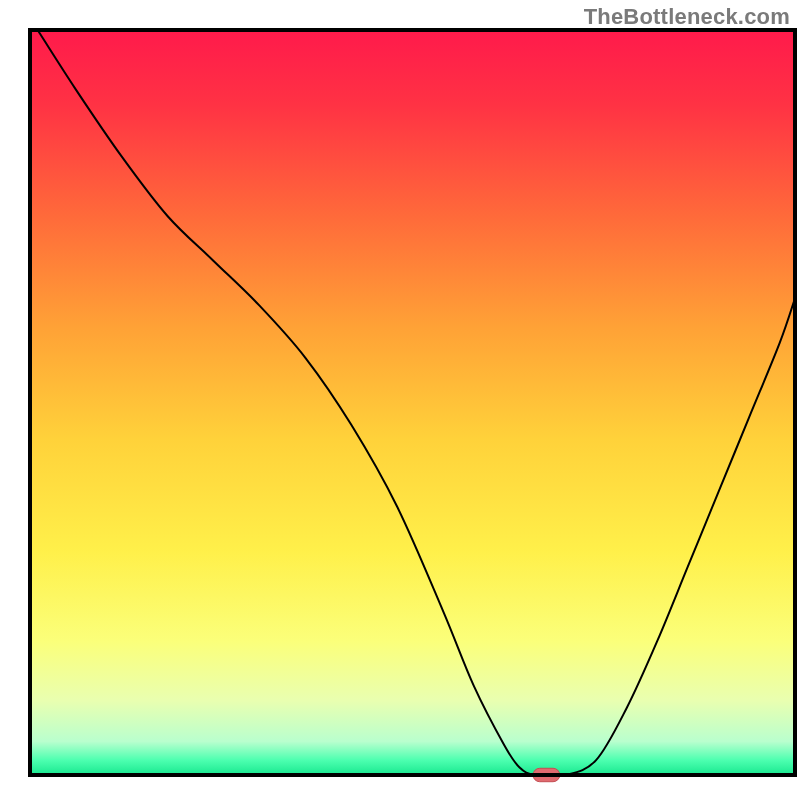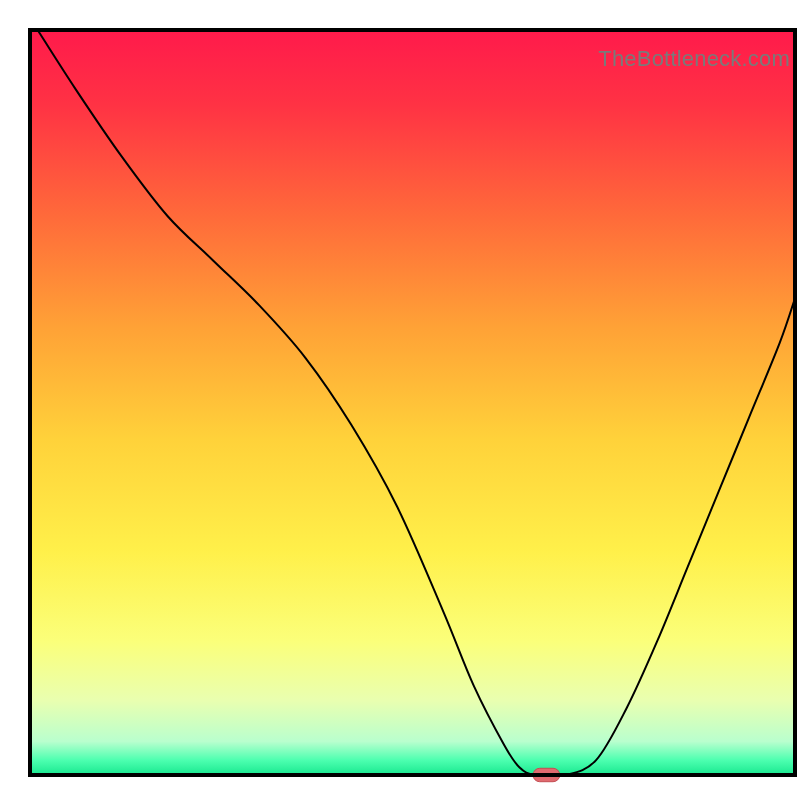--- a/index.html
+++ b/index.html
@@ -14,24 +14,23 @@
     position: relative;
     width: 800px;
     height: 800px;
   }
   .watermark {
     position: absolute;
     top: 4px;
     right: 10px;
     font-size: 22px;
     color: #7a7a7a;
-    font-weight: 400;
+    font-weight: 700;
     letter-spacing: 0.2px;
     z-index: 10;
-    margin-top: 42px;
   }
   svg.plot {
     position: absolute;
     top: 0;
     left: 0;
   }
 </style>
 </head>
 <body>
 

